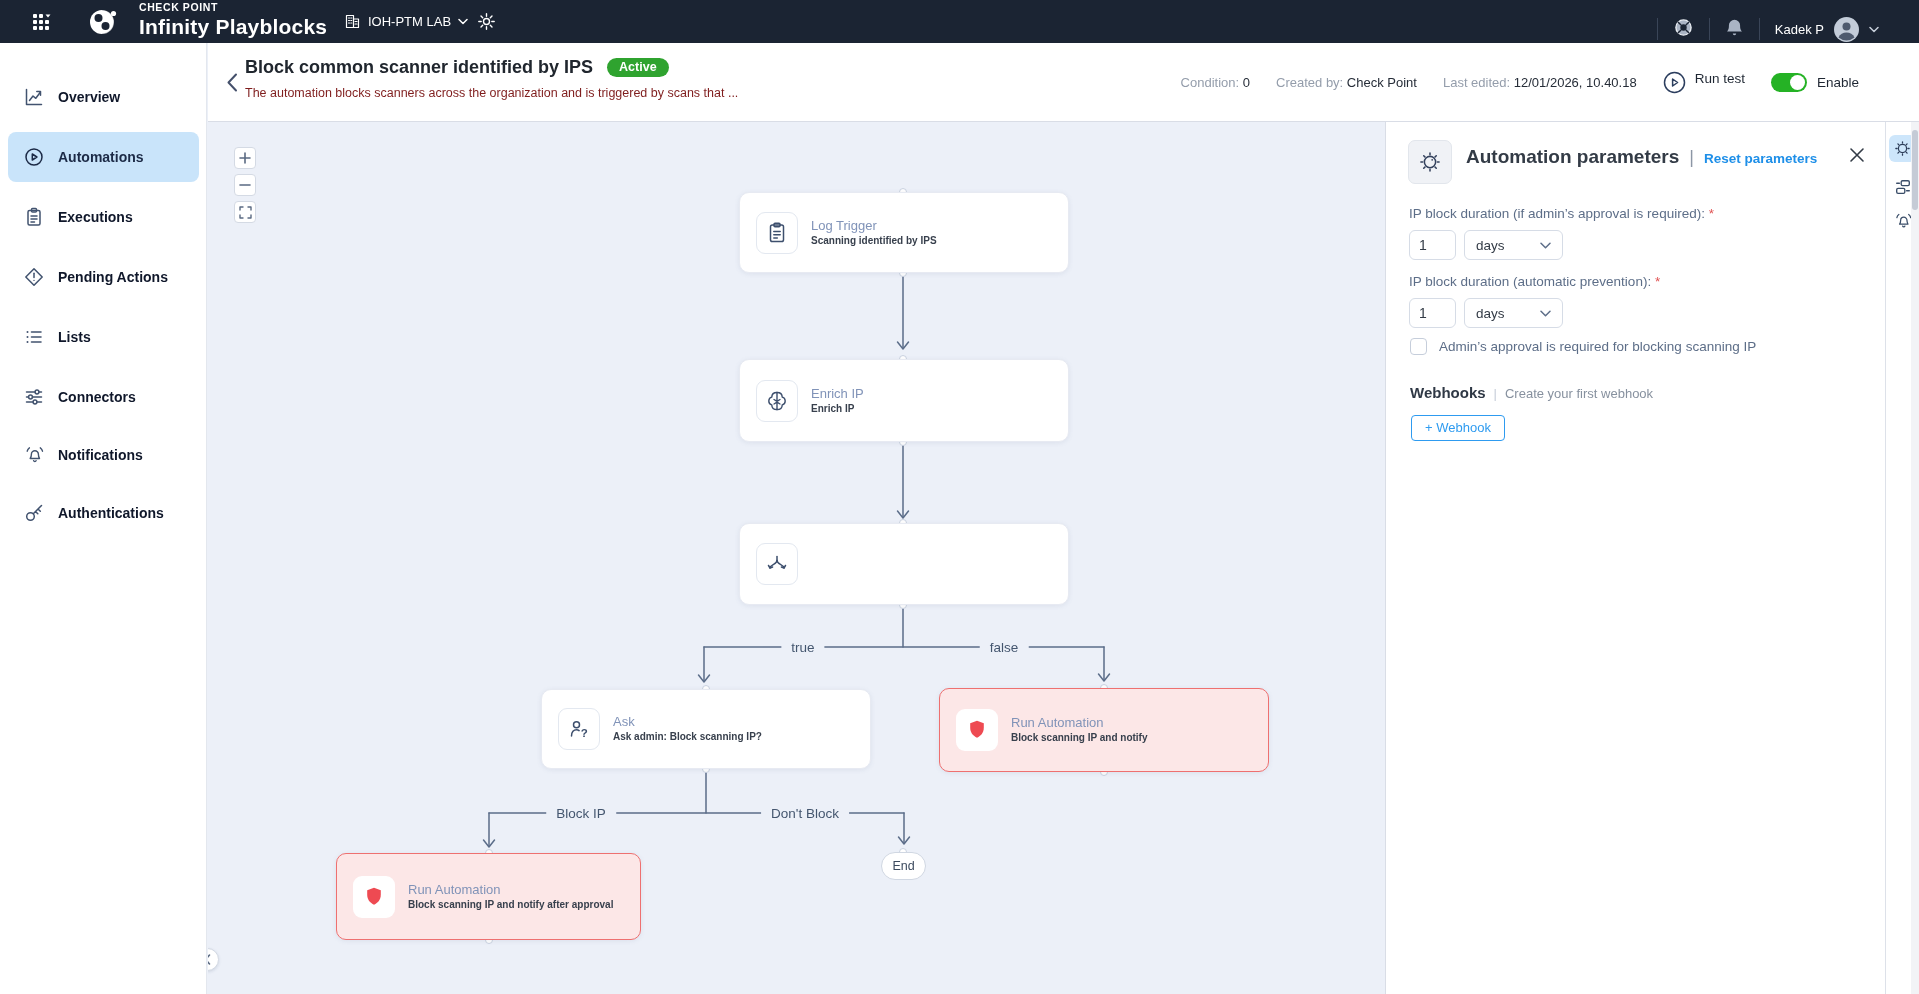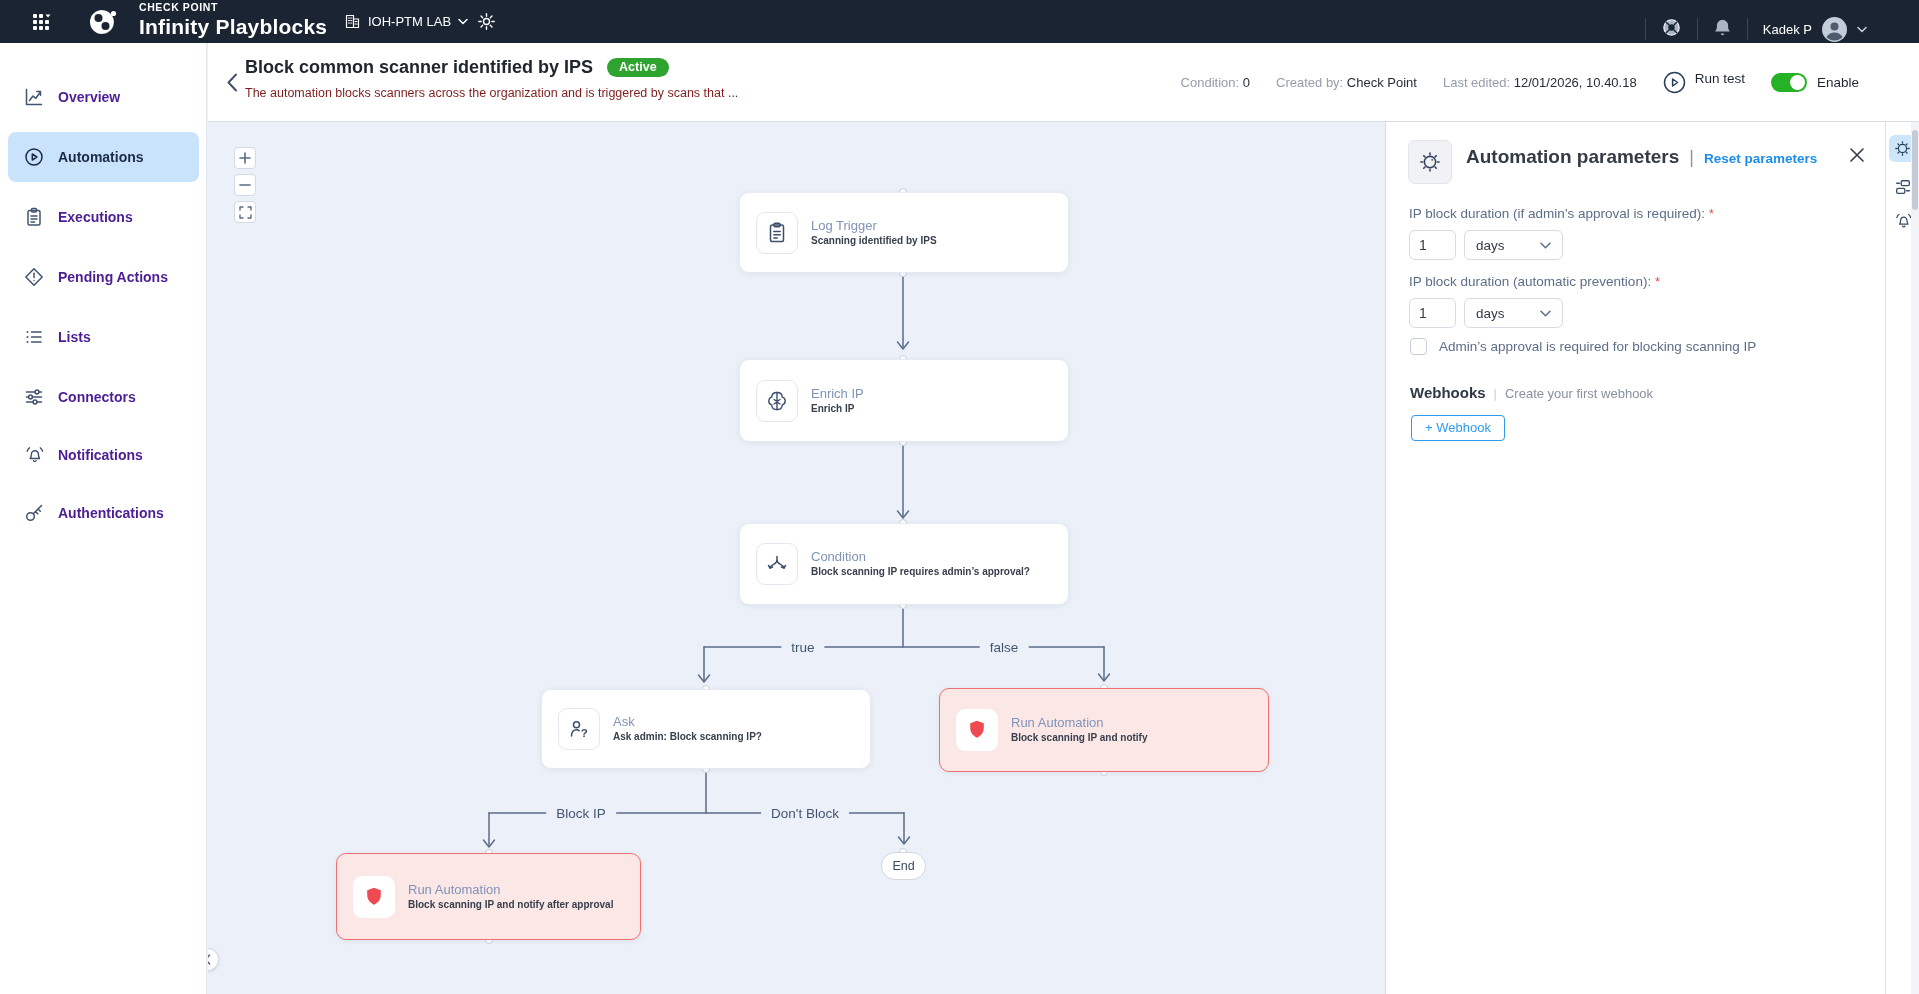--- a/index.html
+++ b/index.html
@@ -8,27 +8,27 @@
 
   
   .topbar { position:absolute; left:0; top:0; width:1919px; height:43px; background:#1b2433; display:flex; align-items:center; z-index:40; }
   .tb-grid { position:absolute; left:31px; top:11px; width:22px; height:22px; cursor:pointer; }
   .tb-logo { position:absolute; left:88px; top:7px; width:30px; height:30px; }
   .tb-brand { position:absolute; left:139px; top:2px; color:#fff; line-height:1; }
   .tb-brand .small { font-size:10.5px; font-weight:700; letter-spacing:.6px; }
   .tb-brand .large { font-size:21px; font-weight:600; margin-top:3px; letter-spacing:.2px; }
   .tb-tenant { position:absolute; left:344px; top:0; height:43px; display:flex; align-items:center; gap:7px; color:#fff; font-size:13px; cursor:pointer; }
   .tb-gear { position:absolute; left:477px; top:12px; cursor:pointer; }
-  .tb-right { position:absolute; right:52px; top:0; height:58px; display:flex; align-items:center; gap:15px; color:#fff; }
+  .tb-right { position:absolute; right:40px; top:0; height:58px; display:flex; align-items:center; gap:15px; color:#fff; }
   .tb-sep { width:1px; height:22px; background:#3a4558; }
   .tb-user { display:flex; align-items:center; gap:9px; font-size:13px; cursor:pointer; }
 
   
   .sidebar { position:absolute; left:0; top:43px; width:207px; height:951px; background:#fff; border-right:1px solid #e3e7ee; z-index:30; }
-  .side-item { position:absolute; left:8px; width:191px; height:50px; display:flex; align-items:center; gap:14px; padding-left:16px; border-radius:8px; color:#4c1d95; font-size:14px; font-weight:600; cursor:pointer; }
+  .side-item { position:absolute; left:8px; width:191px; height:50px; display:flex; align-items:center; gap:14px; padding-left:16px; border-radius:8px; color:#0f172a; font-size:14px; font-weight:600; cursor:pointer; }
   .side-item svg { flex:0 0 auto; stroke:#42536f; }
   .side-item.active { background:#c9e4fa; color:#1c2a46; font-weight:700; }
   .side-item.active svg { stroke:#1c2a46; }
 
   
   .pagehead { position:absolute; left:208px; top:43px; width:1711px; height:79px; background:#fff; border-bottom:1px solid #d9dde6; z-index:20; }
   .back-btn { position:absolute; left:10px; top:22px; width:28px; height:34px; display:flex; align-items:center; justify-content:center; cursor:pointer; }
   .ph-title-row { position:absolute; left:37px; top:14px; display:flex; align-items:center; gap:14px; }
   .ph-title { font-size:18px; font-weight:700; color:#20262e; }
   .badge { background:#2fa32f; color:#fff; font-size:12.5px; font-weight:600; padding:2px 12px 3px; border-radius:11px; }
@@ -366,24 +366,20 @@
     <div class="node n3">
       <div class="node-ic">
         <svg class="stroke" width="24" height="24" viewBox="0 0 24 24" stroke="#3d4f6d" stroke-width="1.5">
             <path d="M12 4.5v4"></path>
             <path d="M12 8.5c0 4-6.5 3.5-7 7.5"></path>
             <path d="M12 8.5c0 4 6.5 3.5 7 7.5"></path>
             <path d="M3.5 13.5L5 16l2.6-1"></path>
             <path d="M20.5 13.5L19 16l-2.6-1"></path>
           </svg>
       </div>
-      <div>
-        <div class="node-type">Condition</div>
-        <div class="node-title">Block scanning IP requires admin’s approval?</div>
-      </div>
     </div>
 
     <div class="node n4">
       <div class="node-ic">
         <svg class="stroke" width="24" height="24" viewBox="0 0 24 24" stroke="#3d4f6d" stroke-width="1.5">
             <circle cx="9.5" cy="7.8" r="3"></circle>
             <path d="M4.5 19c0-4 2.2-6.3 5-6.3 1 0 1.9.3 2.6.9"></path>
             <text x="13.8" y="19.5" font-size="11.5" font-weight="bold" fill="#3d4f6d" stroke="none" font-family="Liberation Sans, sans-serif">?</text>
           </svg>
       </div>

